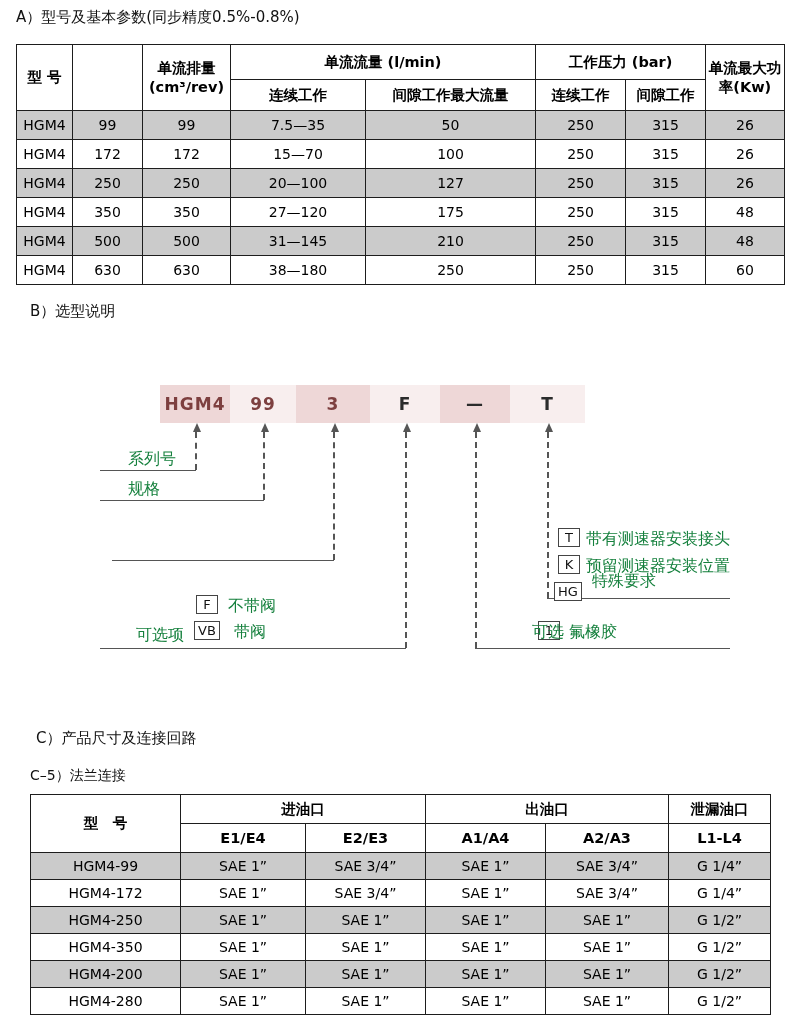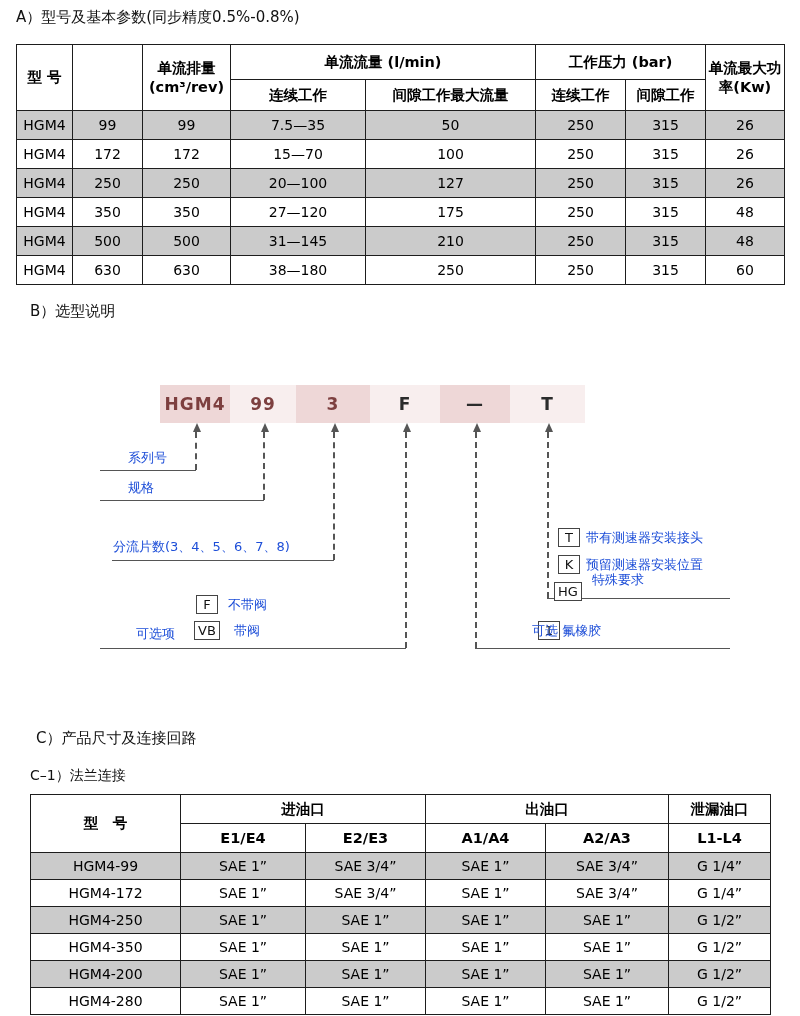--- a/index.html
+++ b/index.html
@@ -24,21 +24,21 @@
   .cbox{position:absolute;top:85px;height:38px;display:flex;align-items:center;justify-content:center;
         font-size:17px;font-weight:bold;letter-spacing:1px}
   .cbox.dark{background:var(--code-box-dark,#eed7d7)}
   .cbox.light{background:var(--code-box-light,#f8eeee)}
   .cbox.maroon{color:var(--code-text,#7d3f3f)}
   .cbox.plain{color:#2b2b2b}
   .vdash{position:absolute;width:0;border-left:2px dashed #555}
   .vdash::before{content:"";position:absolute;top:-9px;left:-4px;width:0;height:0;
         border-left:4px solid transparent;border-right:4px solid transparent;border-bottom:9px solid #555}
   .hline{position:absolute;height:0;border-top:1px solid #555}
-  .dlabel{position:absolute;font-size:13px;white-space:nowrap;color:#1d4ed8}
+  .dlabel{position:absolute;font-size:16px;white-space:nowrap;color:#15803d}
   .kbox{position:absolute;border:1px solid #444;background:#fff;font-size:13px;line-height:17px;
         min-width:14px;padding:0 3px;text-align:center;color:#111}
 </style>
 </head>
 <body>
 
 <div class="sec-title" style="left:16px;top:8px">A）型号及基本参数(同步精度0.5%-0.8%)</div>
 
 <table class="tbl" id="tableA">
   <colgroup>
@@ -154,41 +154,40 @@
 
   <div class="hline" style="left:100px;top:170px;width:96px"></div>
   <div class="hline" style="left:100px;top:200px;width:164px"></div>
   <div class="hline" style="left:112px;top:260px;width:222px"></div>
   <div class="hline" style="left:100px;top:348px;width:306px"></div>
   <div class="hline" style="left:475px;top:348px;width:255px"></div>
   <div class="hline" style="left:547px;top:298px;width:183px"></div>
 
   <div class="dlabel" style="left:128px;top:149px">系列号</div>
   <div class="dlabel" style="left:128px;top:179px">规格</div>
-  <div class="dlabel" style="left:113px;top:238px">分流片数(3、4、5、6、7、8)</div>
 
   <span class="kbox" style="left:196px;top:295px">F</span>
   <div class="dlabel" style="left:228px;top:296px">不带阀</div>
   <div class="dlabel" style="left:136px;top:325px">可选项</div>
   <span class="kbox" style="left:194px;top:321px">VB</span>
   <div class="dlabel" style="left:234px;top:322px">带阀</div>
 
   <span class="kbox" style="left:538px;top:321px">1</span>
   <div class="dlabel" style="left:532px;top:322px">可选 氟橡胶</div>
 
   <span class="kbox" style="left:558px;top:228px">T</span>
   <div class="dlabel" style="left:586px;top:229px">带有测速器安装接头</div>
   <span class="kbox" style="left:558px;top:255px">K</span>
   <div class="dlabel" style="left:586px;top:256px">预留测速器安装位置</div>
   <span class="kbox" style="left:554px;top:282px">HG</span>
   <div class="dlabel" style="left:592px;top:271px">特殊要求</div>
 </div>
 
 <div class="sec-title" style="left:36px;top:729px">C）产品尺寸及连接回路</div>
-<div class="sec-title" style="left:30px;top:767px;font-size:14px">C–1）法兰连接</div>
+<div class="sec-title" style="left:30px;top:767px;font-size:14px">C–5）法兰连接</div>
 
 <table class="tbl" id="tableC">
   <colgroup>
     <col style="width:150px">
       <col style="width:125px">
       <col style="width:120px">
     <col style="width:120px">
       <col style="width:123px">
       <col style="width:102px">
   </colgroup>

